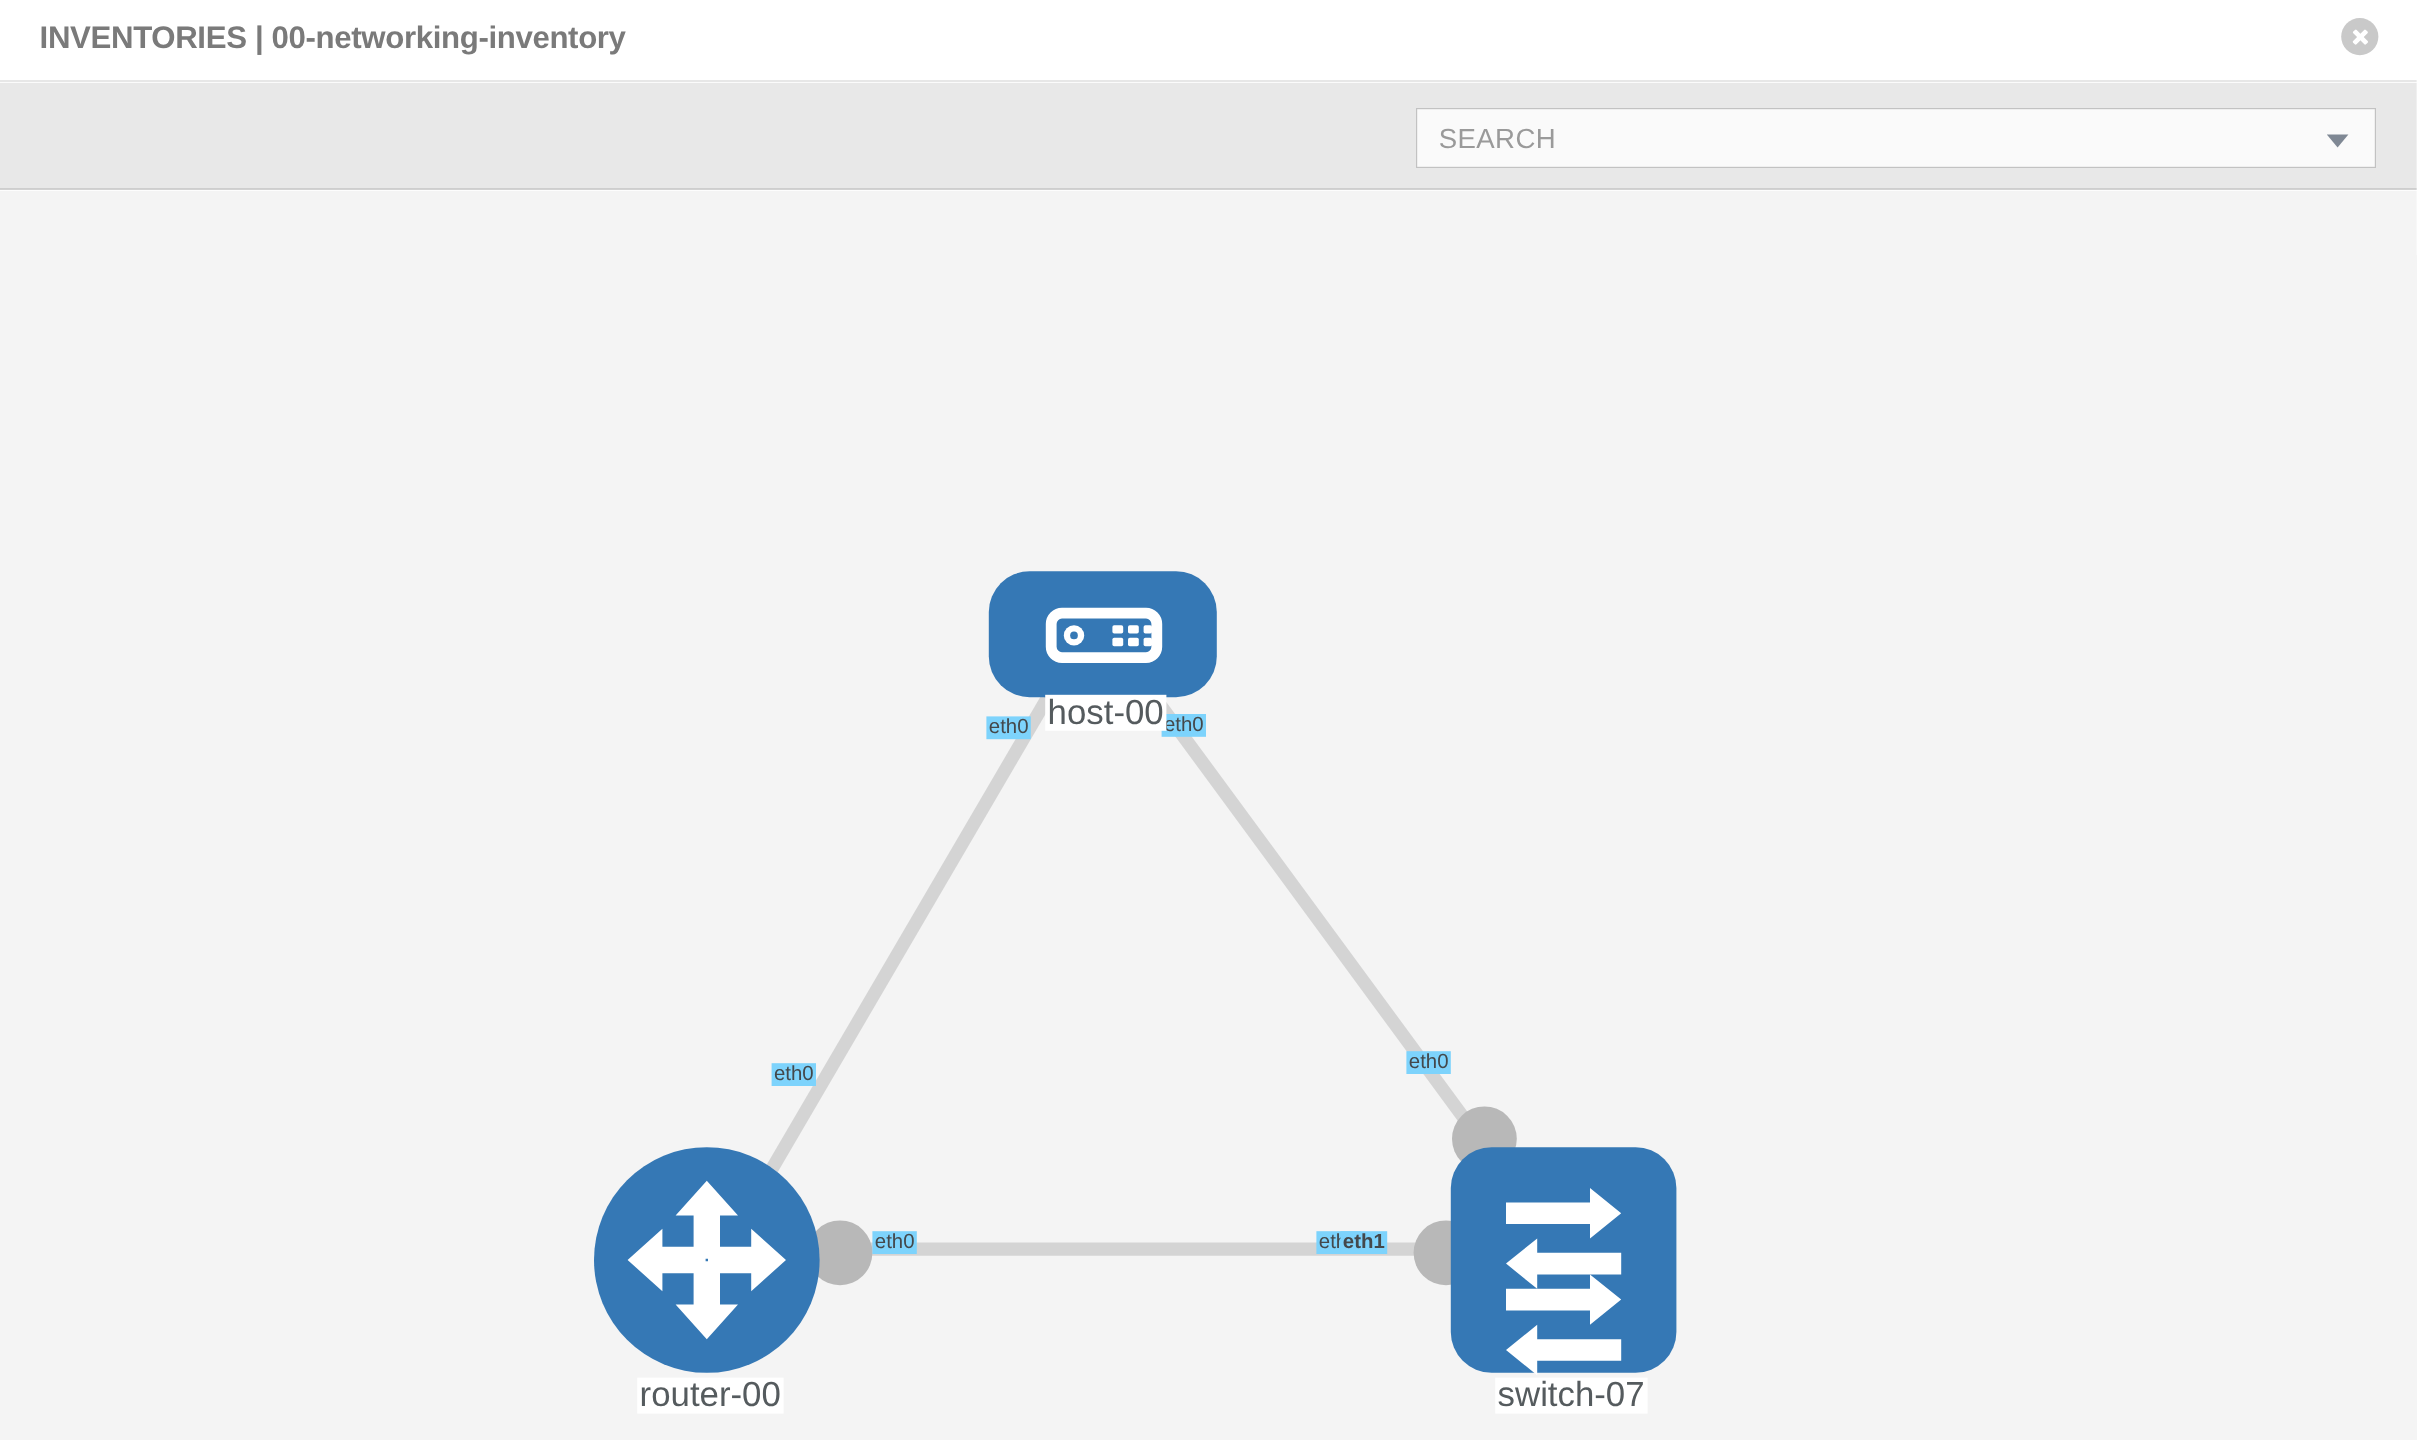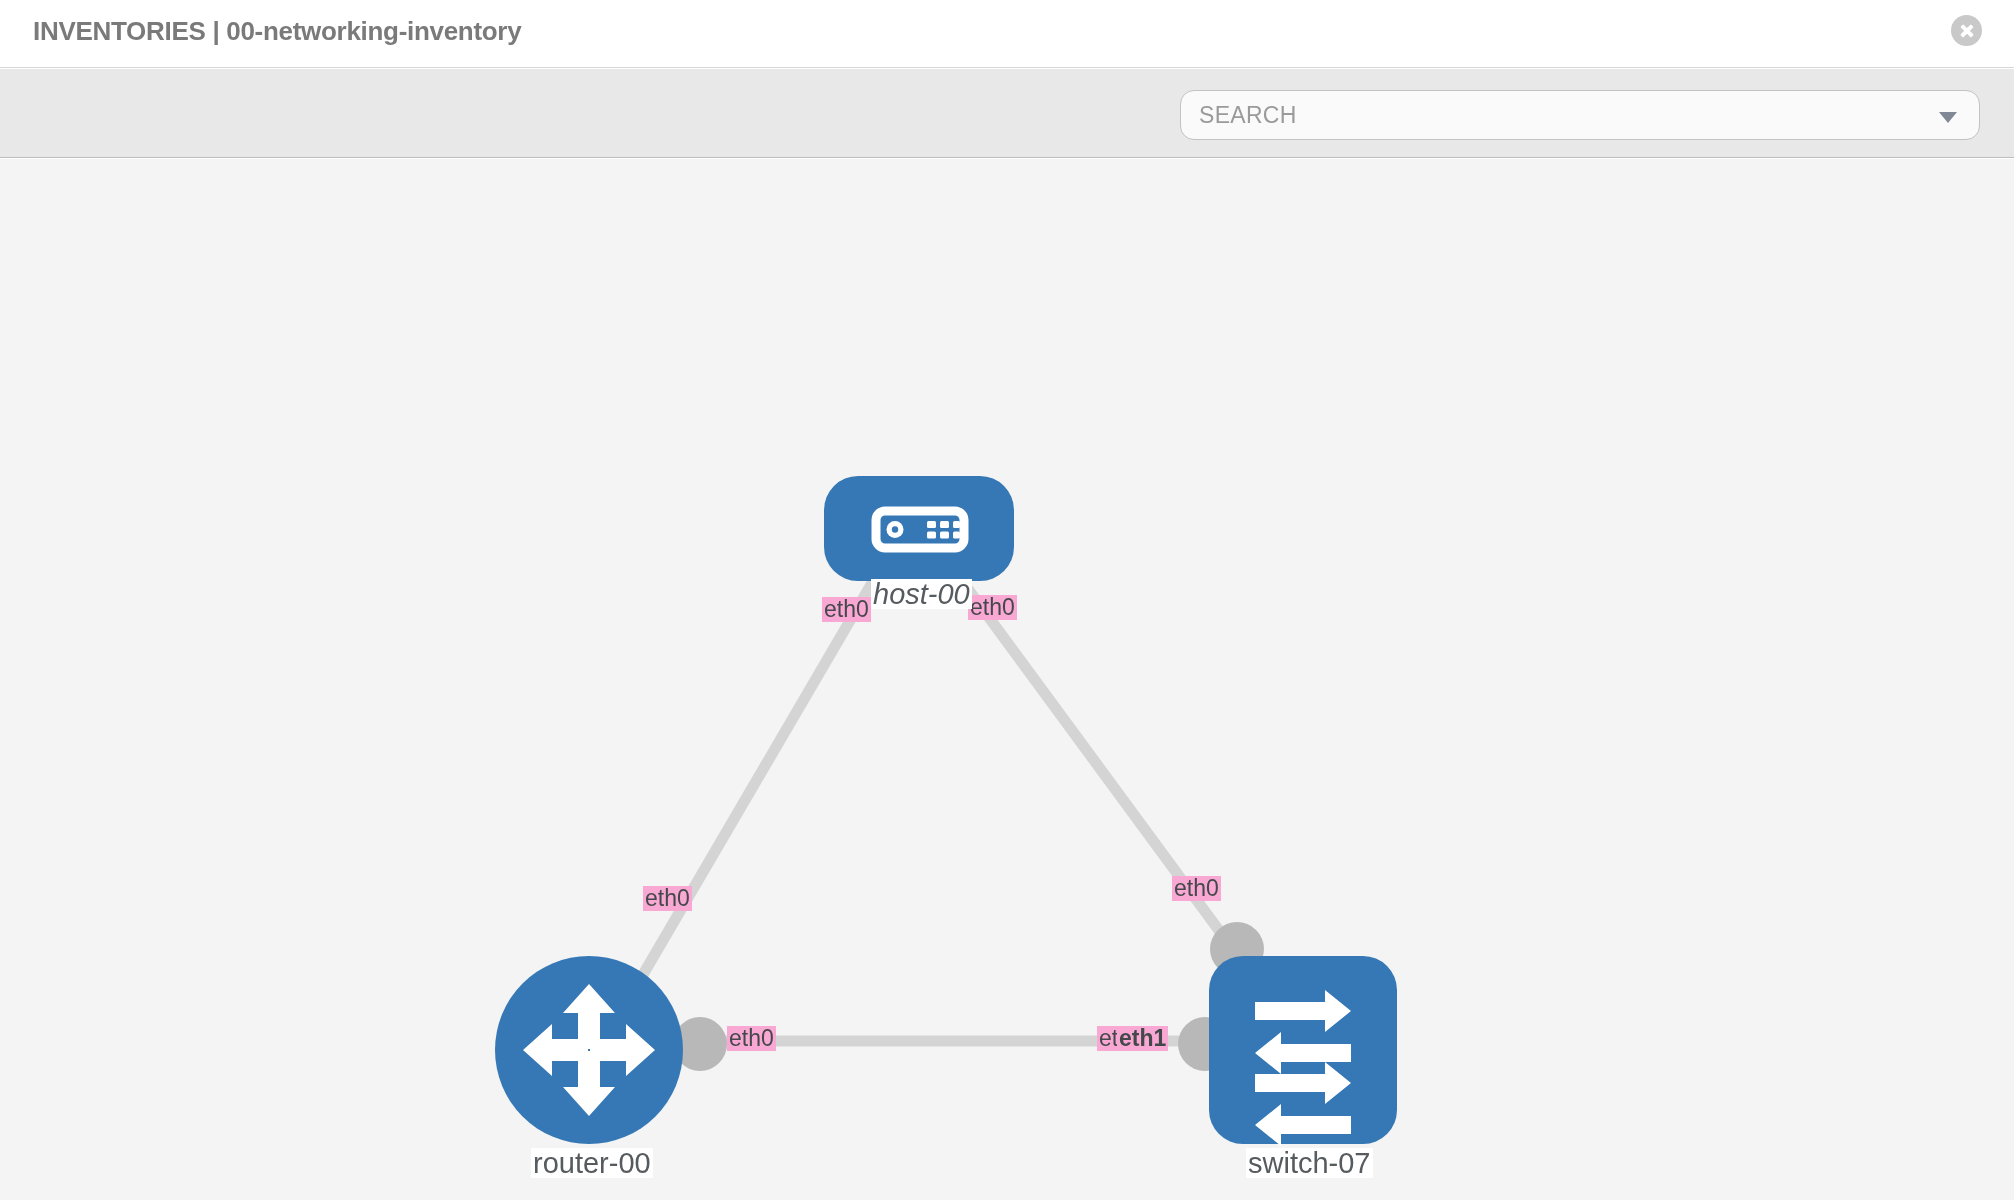--- a/index.html
+++ b/index.html
@@ -73,21 +73,21 @@
     cursor: pointer;
   }
   .wrench-icon { left: 1043px; }
   .key-icon    { left: 1112px; }
 
   .search-box {
     position: absolute; left: 1180px; top: 21px;
     width: 800px; height: 50px;
     background: #fafafa;
     border: 1px solid #c2c2c2;
-    border-radius: 14px;
+    border-radius: 0;
   }
   .search-label {
     position: absolute; left: 18px; top: 11px;
     font-size: 23px; color: #9a9a9a;
     letter-spacing: 0.3px;
   }
 
   
   .canvas {
     position: absolute; top: 159px; left: 0;
@@ -101,22 +101,22 @@
   .node-label {
     position: absolute;
     font-size: 29px; color: #555b5e;
     background: #ffffff;
     white-space: nowrap;
     line-height: 1.05;
     padding: 0 2px;
   }
   .iface-label {
     position: absolute;
-    font-size: 23px; color: #44484b;
-    background: #f9a8d4;
+    font-size: 17px; color: #44484b;
+    background: #7dd3fc;
     white-space: nowrap;
     line-height: 1.1;
     padding: 0 2px;
   }
 </style>
 </head>
 <body>
 
 <div id="app">
 
@@ -216,18 +216,18 @@
     </svg>
 
     <span class="iface-label" style="left:822px; top:438px;">eth0</span>
     <span class="iface-label" style="left:968px; top:436px;">eth0</span>
     <span class="iface-label" style="left:643px; top:727px;">eth0</span>
     <span class="iface-label" style="left:1172px; top:717px;">eth0</span>
     <span class="iface-label" style="left:727px; top:867px;">eth0</span>
     <span class="iface-label" style="left:1097px; top:867px;">eth0</span>
     <span class="iface-label" style="left:1117px; top:867px;font-weight:bold;">eth1</span>
 
-    <span class="node-label" style="left:871px; top:420px;font-style:italic;">host-00</span>
+    <span class="node-label" style="left:871px; top:420px;">host-00</span>
     <span class="node-label" style="left:531px; top:989px;text-align:right;">router-00</span>
     <span class="node-label" style="left:1246px; top:989px;">switch-07</span>
 
   </div>
 </div>
 
 </body></html>

